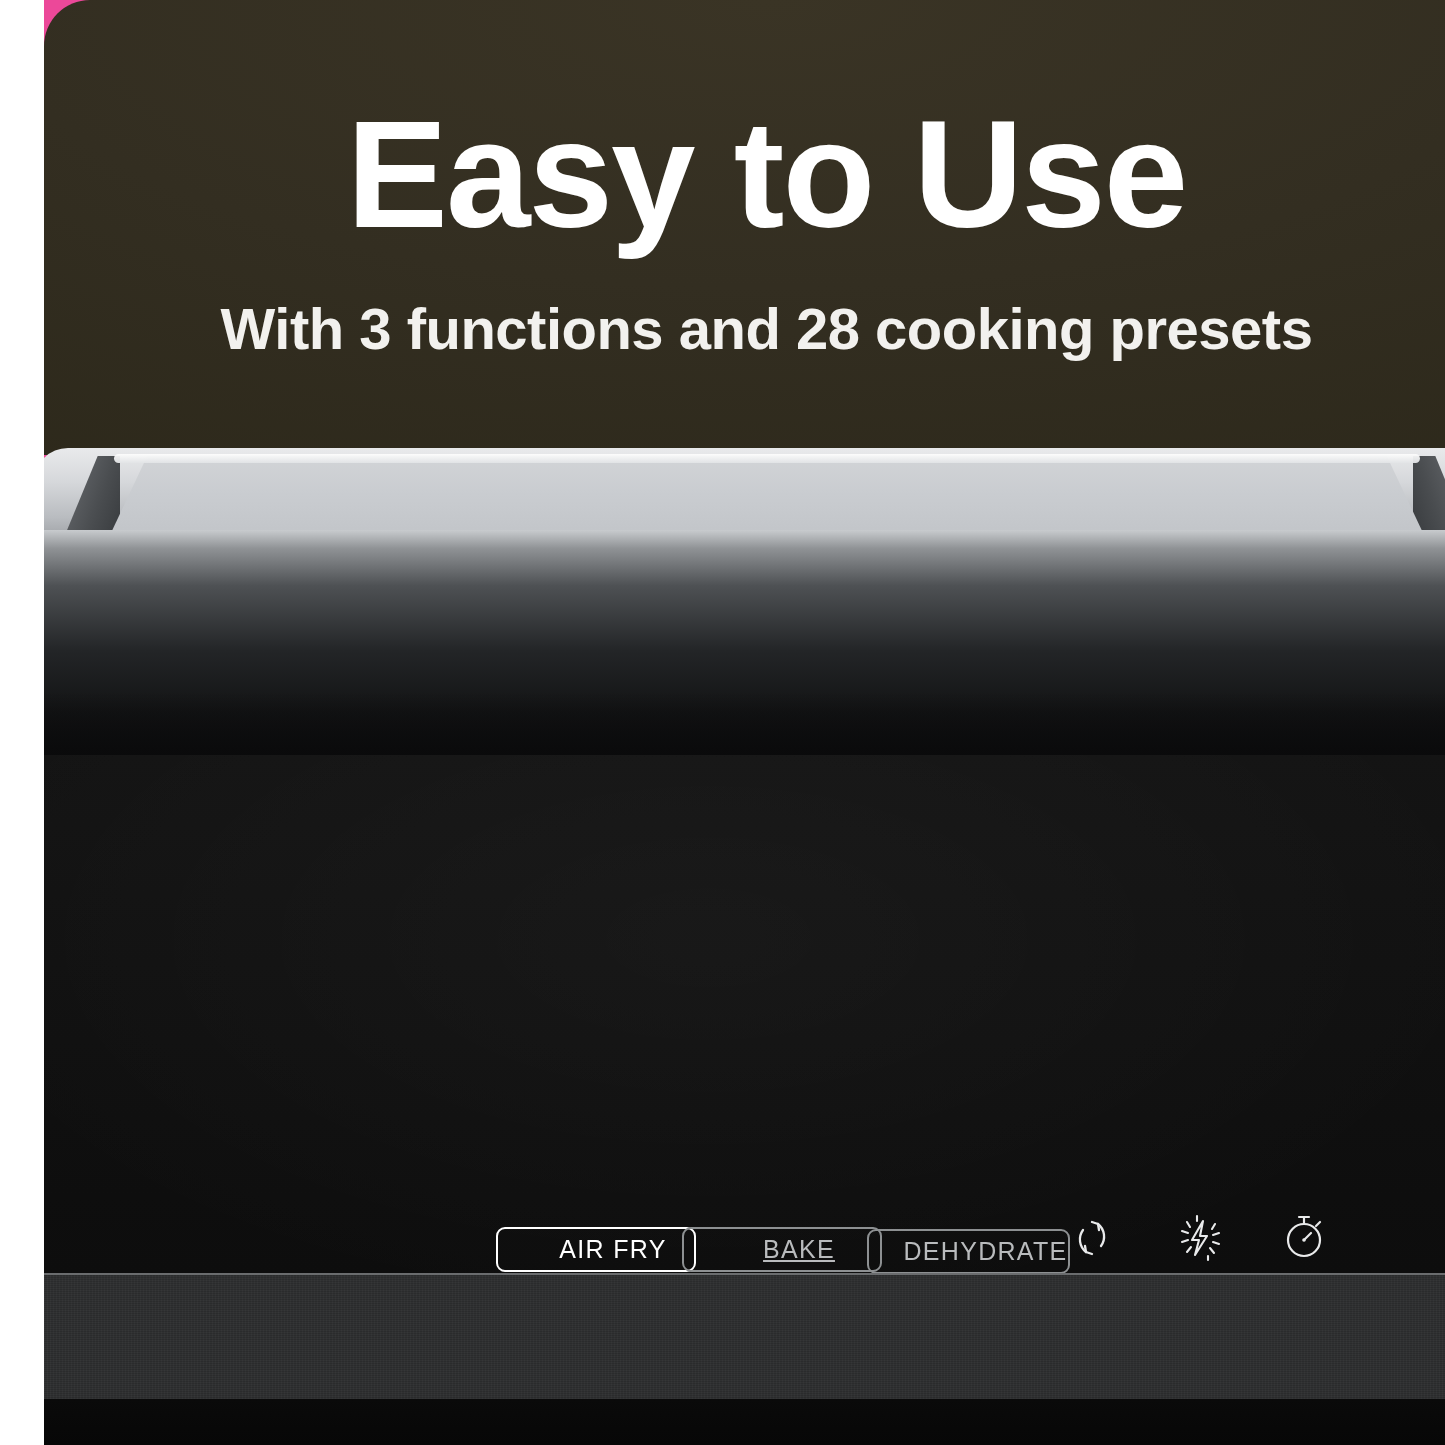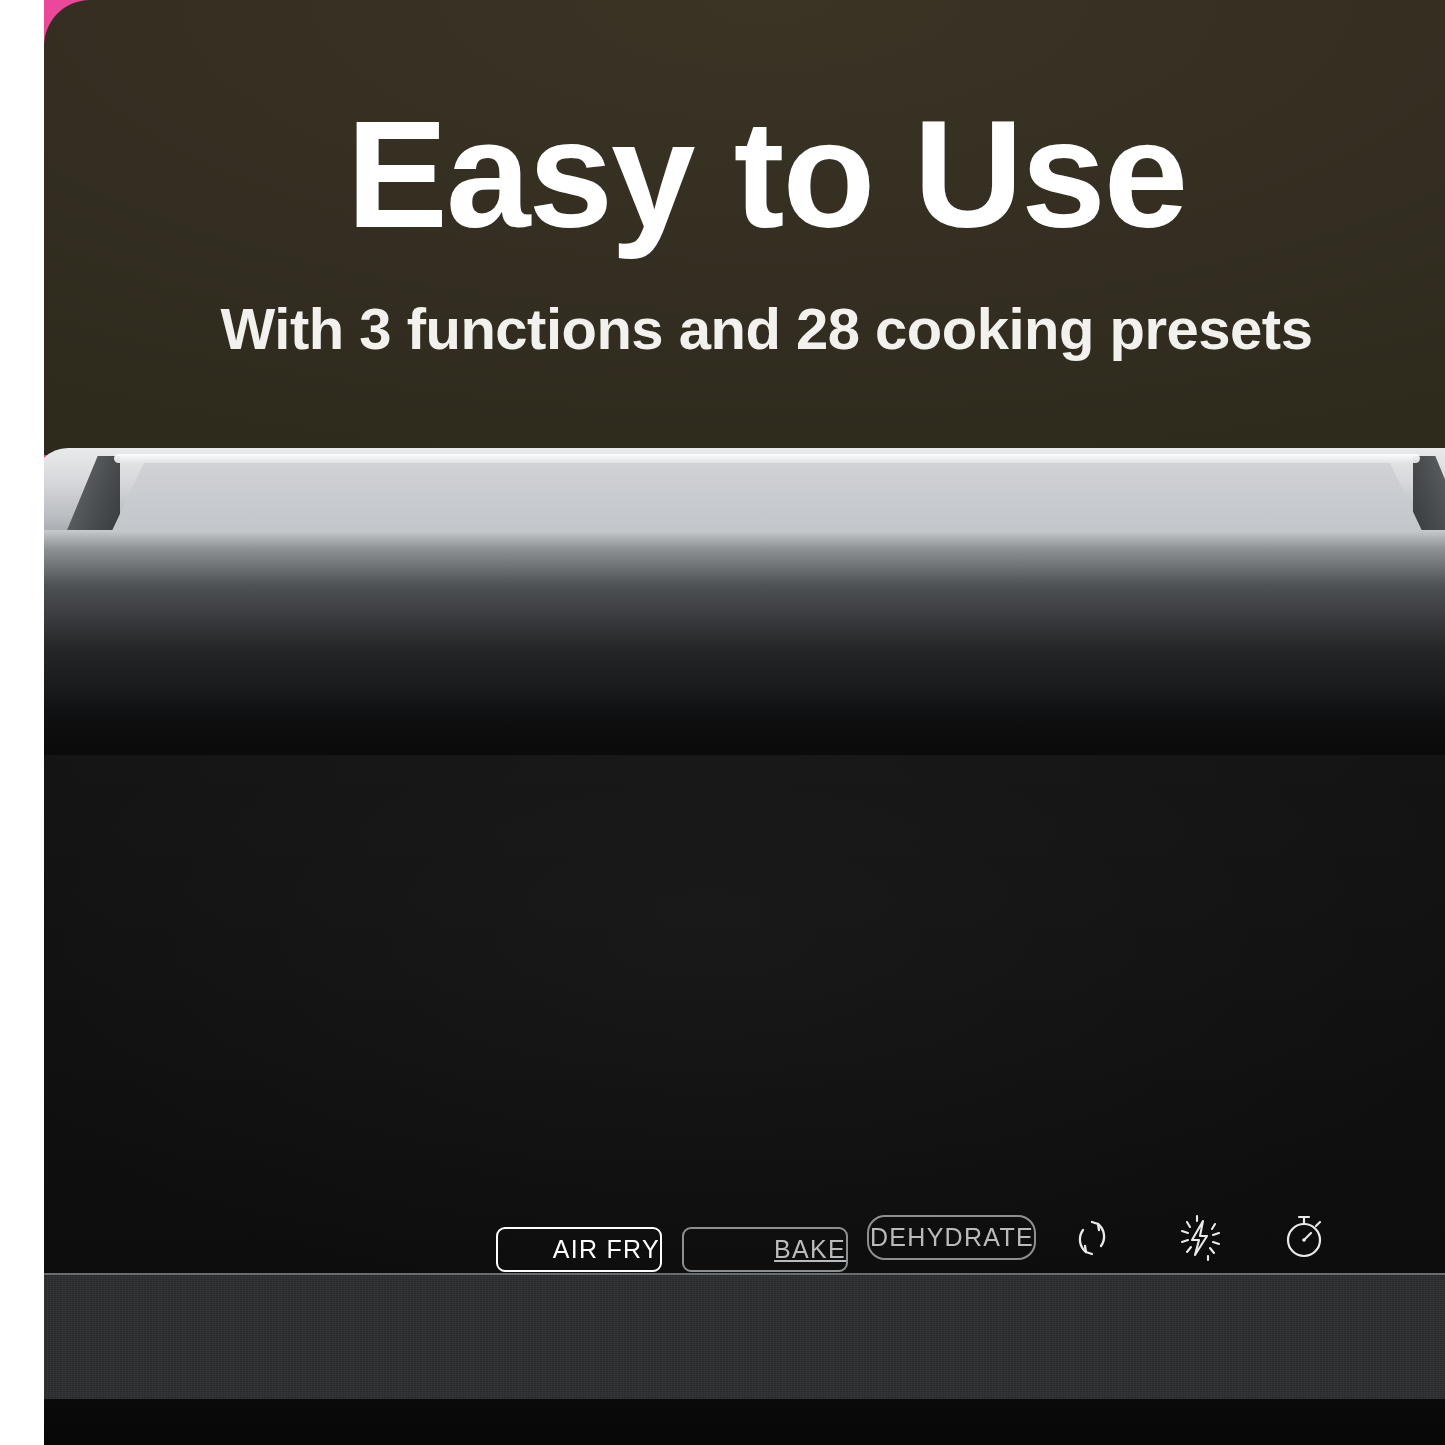--- a/index.html
+++ b/index.html
@@ -90,22 +90,22 @@
   }
   .base-foot{
     position:absolute;left:0;top:969px;width:1445px;height:76px;
     background:linear-gradient(180deg,#0a0a0a,#050505);
     border-bottom-left-radius:26px;border-bottom-right-radius:26px;
   }
 
   
   .mode{
     position:absolute;height:41px;border-radius:9px;
-    display:flex;align-items:center;justify-content:flex-end;
-    font-size:25px;letter-spacing:1.3px;
+    display:flex;align-items:center;justify-content:center;
+    font-size:25px;letter-spacing:1.3px;padding-left:34px;
   }
   .mode.on{border:2px solid #ffffff;color:#ffffff;}
   .mode.off{border:2px solid #8d9092;color:#b9bbbd;}
 
   
   .seg-row{position:absolute;display:flex;align-items:center;}
   .segnum{display:flex;gap:12px;}
   .digit{position:relative;width:66px;height:108px;}
   .digit i{position:absolute;background:#ffffff;border-radius:3px;display:block;}
   .digit i.off{background:#1a1a1a;}
@@ -156,21 +156,21 @@
     <div class="body-top"></div>
 
     <div class="panel">
 
       <div class="mode on" style="left:452px;top:472px;width:162px;">
         <span>AIR FRY</span>
       </div>
       <div class="mode off" style="left:638px;top:472px;width:162px;text-decoration:underline;">
         <span>BAKE</span>
       </div>
-      <div class="mode off" style="left:823px;top:460px;width:165px;border-radius:18px;">
+      <div class="mode off" style="left:823px;top:474px;width:165px;">
         <span>DEHYDRATE</span>
       </div>
 
       <div class="minus" style="left:470px;top:583px;"></div>
 
       <div class="seg-row" style="left:655px;top:534px;">
         <div class="segnum">
 
           <div class="digit">
             <i class="a"></i>

